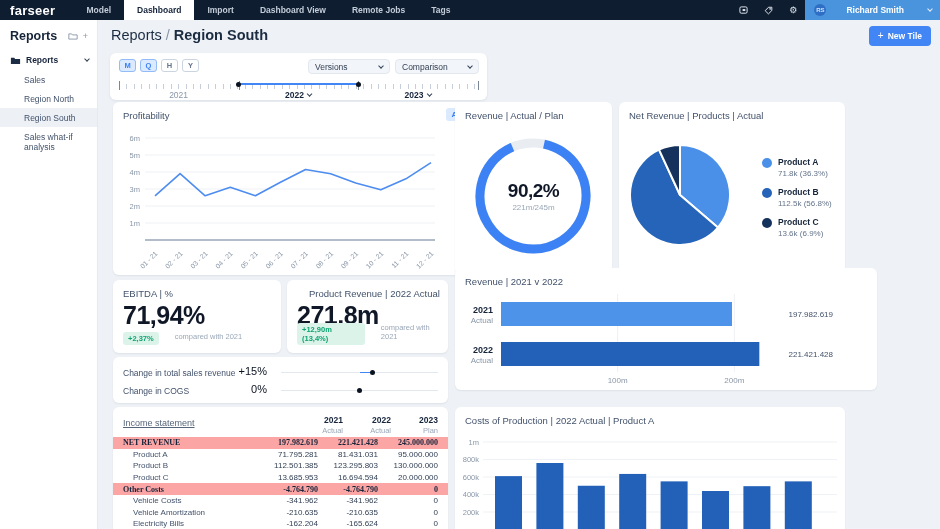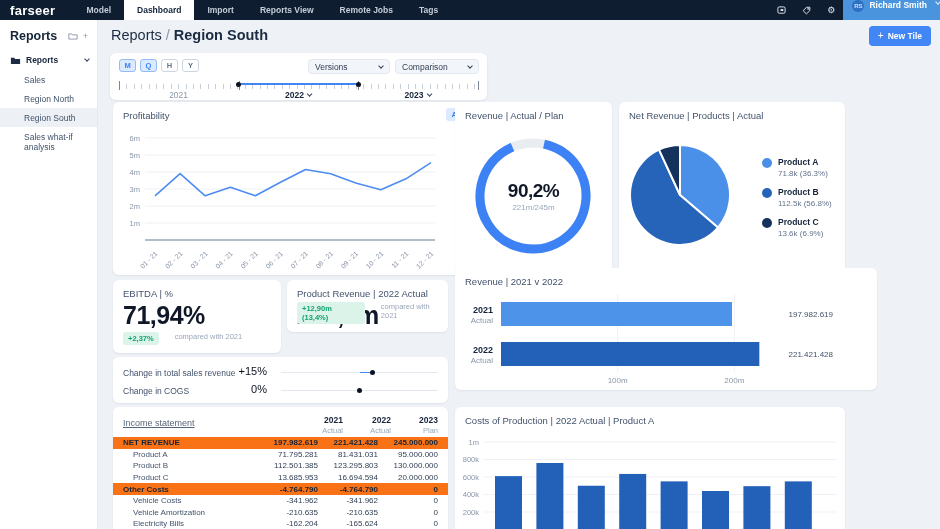--- a/index.html
+++ b/index.html
@@ -8,21 +8,21 @@
 
   
   .navbar { position:absolute; top:0; left:0; width:940px; height:20px; background:#0f1d30; display:flex; align-items:stretch; }
   .logo { color:#fff; font-weight:700; font-size:13px; letter-spacing:.3px; padding:0 18px 0 10px; display:flex; align-items:center; }
   .tabs { display:flex; }
   .tab { color:#c3cdd9; font-size:8.5px; font-weight:600; padding:0 13px; display:flex; align-items:center; cursor:pointer; }
   .tab.active { background:#fff; color:#14233a; }
   .nav-right { margin-left:auto; display:flex; align-items:stretch; }
   .nav-ico { color:#dde4ec; display:flex; align-items:center; padding:0 8px; font-size:9px; }
   .nav-ico svg { display:block; }
-  .user { background:#4a94de; display:flex; gap:5px; padding:0 0 0 9px; color:#fff; font-size:8.5px; font-weight:700; }
+  .user { background:#4a94de; display:flex; align-items:center; gap:20px; padding:0 8px 0 9px; color:#fff; font-size:8.5px; font-weight:700; }
   .avatar { width:12px; height:12px; border-radius:50%; background:#2e6fc5; color:#cfe2f7; font-size:6px; font-weight:700; display:flex; align-items:center; justify-content:center; }
   .chev { width:4px; height:4px; border-right:1.2px solid #64748b; border-bottom:1.2px solid #64748b; transform:rotate(45deg); display:inline-block; margin:0 0 2px 4px; }
   .chev.light { border-color:#e6eefb; }
   .chev.dark { border-color:#334155; }
 
   
   .sidebar { position:absolute; top:20px; left:0; width:98px; bottom:0; background:#fff; border-right:1px solid #e6eaf0; }
   .sb-head { display:flex; align-items:center; padding:9px 9px 7px 10px; }
   .sb-title { font-size:12.5px; font-weight:700; color:#16243a; flex:1; }
   .sb-head-ico { color:#8a97a8; font-size:9px; margin-left:5px; display:flex; align-items:center; }
@@ -57,21 +57,21 @@
 
   
   .tile { position:absolute; background:#fff; border-radius:6px; box-shadow:0 1px 2px rgba(15,23,42,.07); }
   .tile-title { font-size:9.5px; color:#42526b; padding:8px 10px 0 10px; white-space:nowrap; overflow:hidden; }
   .tile-head { display:flex; align-items:flex-start; justify-content:space-between; }
   .badge-blue { margin:6px 6px 0 0; font-size:8px; font-weight:700; color:#3b82f6; background:#dbeafe; border-radius:3px; padding:2px 6px; }
   .t-profit  { left:15px;  top:82px;  width:375px; height:173px; }
   .t-gauge   { left:357px; top:82px;  width:157px; height:173px; }
   .t-pie     { left:521px; top:82px;  width:226px; height:173px; }
   .t-ebitda  { left:15px;  top:260px; width:168px; height:73px; }
-  .t-prodrev { left:189px; top:260px; width:161px; height:52px; }
+  .t-prodrev { left:189px; top:260px; width:161px; height:73px;padding-left:12px; }
   .t-compare { left:357px; top:248px; width:422px; height:122px; }
   .t-sliders { left:15px;  top:337px; width:335px; height:46px; }
   .t-income  { left:15px;  top:387px; width:335px; height:160px; }
   .t-costs   { left:357px; top:387px; width:390px; height:160px; }
 
   .chart-profit { position:absolute; left:6px; top:24px; width:323px; height:147px; }
   .gauge-wrap { position:absolute; left:18px; top:34px; width:120px; height:120px; }
   .gauge-text { position:absolute; left:0; top:40px; width:100%; text-align:center; }
   .gauge-val { font-size:19px; font-weight:700; color:#101828; letter-spacing:-.5px; }
   .gauge-sub { font-size:8px; color:#9aa7b8; margin-top:1px; }
@@ -98,40 +98,40 @@
   .sl-fill { position:absolute; top:0; height:1.5px; background:#4285f4; }
   .sl-handle { position:absolute; top:-2px; width:5.5px; height:5.5px; border-radius:50%; background:#0b1220; }
 
   .is-head { position:absolute; left:10px; right:10px; top:8px; height:18px; }
   .is-title { position:absolute; left:0; top:3px; font-size:9px; color:#56657a;text-decoration:underline; }
   .is-col { position:absolute; width:60px; text-align:right; }
   .is-col .y { font-size:8.5px; font-weight:700; color:#16243a; }
   .is-col .t { font-size:7.5px; color:#9aa7b8; margin-top:1px; }
   .is-rows { position:absolute; left:0; right:0; top:30px; }
   .is-row { position:relative; height:11.6px; display:flex; align-items:center; padding:0 10px; }
-  .is-row.section { background:#f97316; }
+  .is-row.section { background:#fca5a5;font-family:Liberation Serif, serif; }
   .is-label { flex:1; font-size:8px; color:#42526b; padding-left:10px; }
   .is-row.section .is-label { font-weight:700; color:#16243a; padding-left:0; }
   .is-val { width:60px; text-align:right; font-size:8px; color:#334155; }
   .is-row.section .is-val { font-weight:700; color:#16243a; }
 
   svg text { font-family:"Liberation Sans", sans-serif; }
 </style>
 </head>
 <body>
 
 <div class="app">
 
   <header class="navbar">
     <div class="logo">farseer</div>
     <nav class="tabs">
       <div class="tab">Model</div>
       <div class="tab active">Dashboard</div>
       <div class="tab">Import</div>
-      <div class="tab">Reports View</div>
+      <div class="tab">Dashboard View</div>
       <div class="tab">Remote Jobs</div>
       <div class="tab">Tags</div>
     </nav>
     <div class="nav-right">
       <span class="nav-ico">
         <svg width="9" height="9" viewBox="0 0 10 10">
             <rect x="1" y="1" width="8" height="7" rx="1.5" fill="none" stroke="#dde4ec" stroke-width="1.1"></rect>
             <rect x="4" y="3.4" width="3" height="2.2" fill="#dde4ec"></rect>
           </svg>
       </span>

